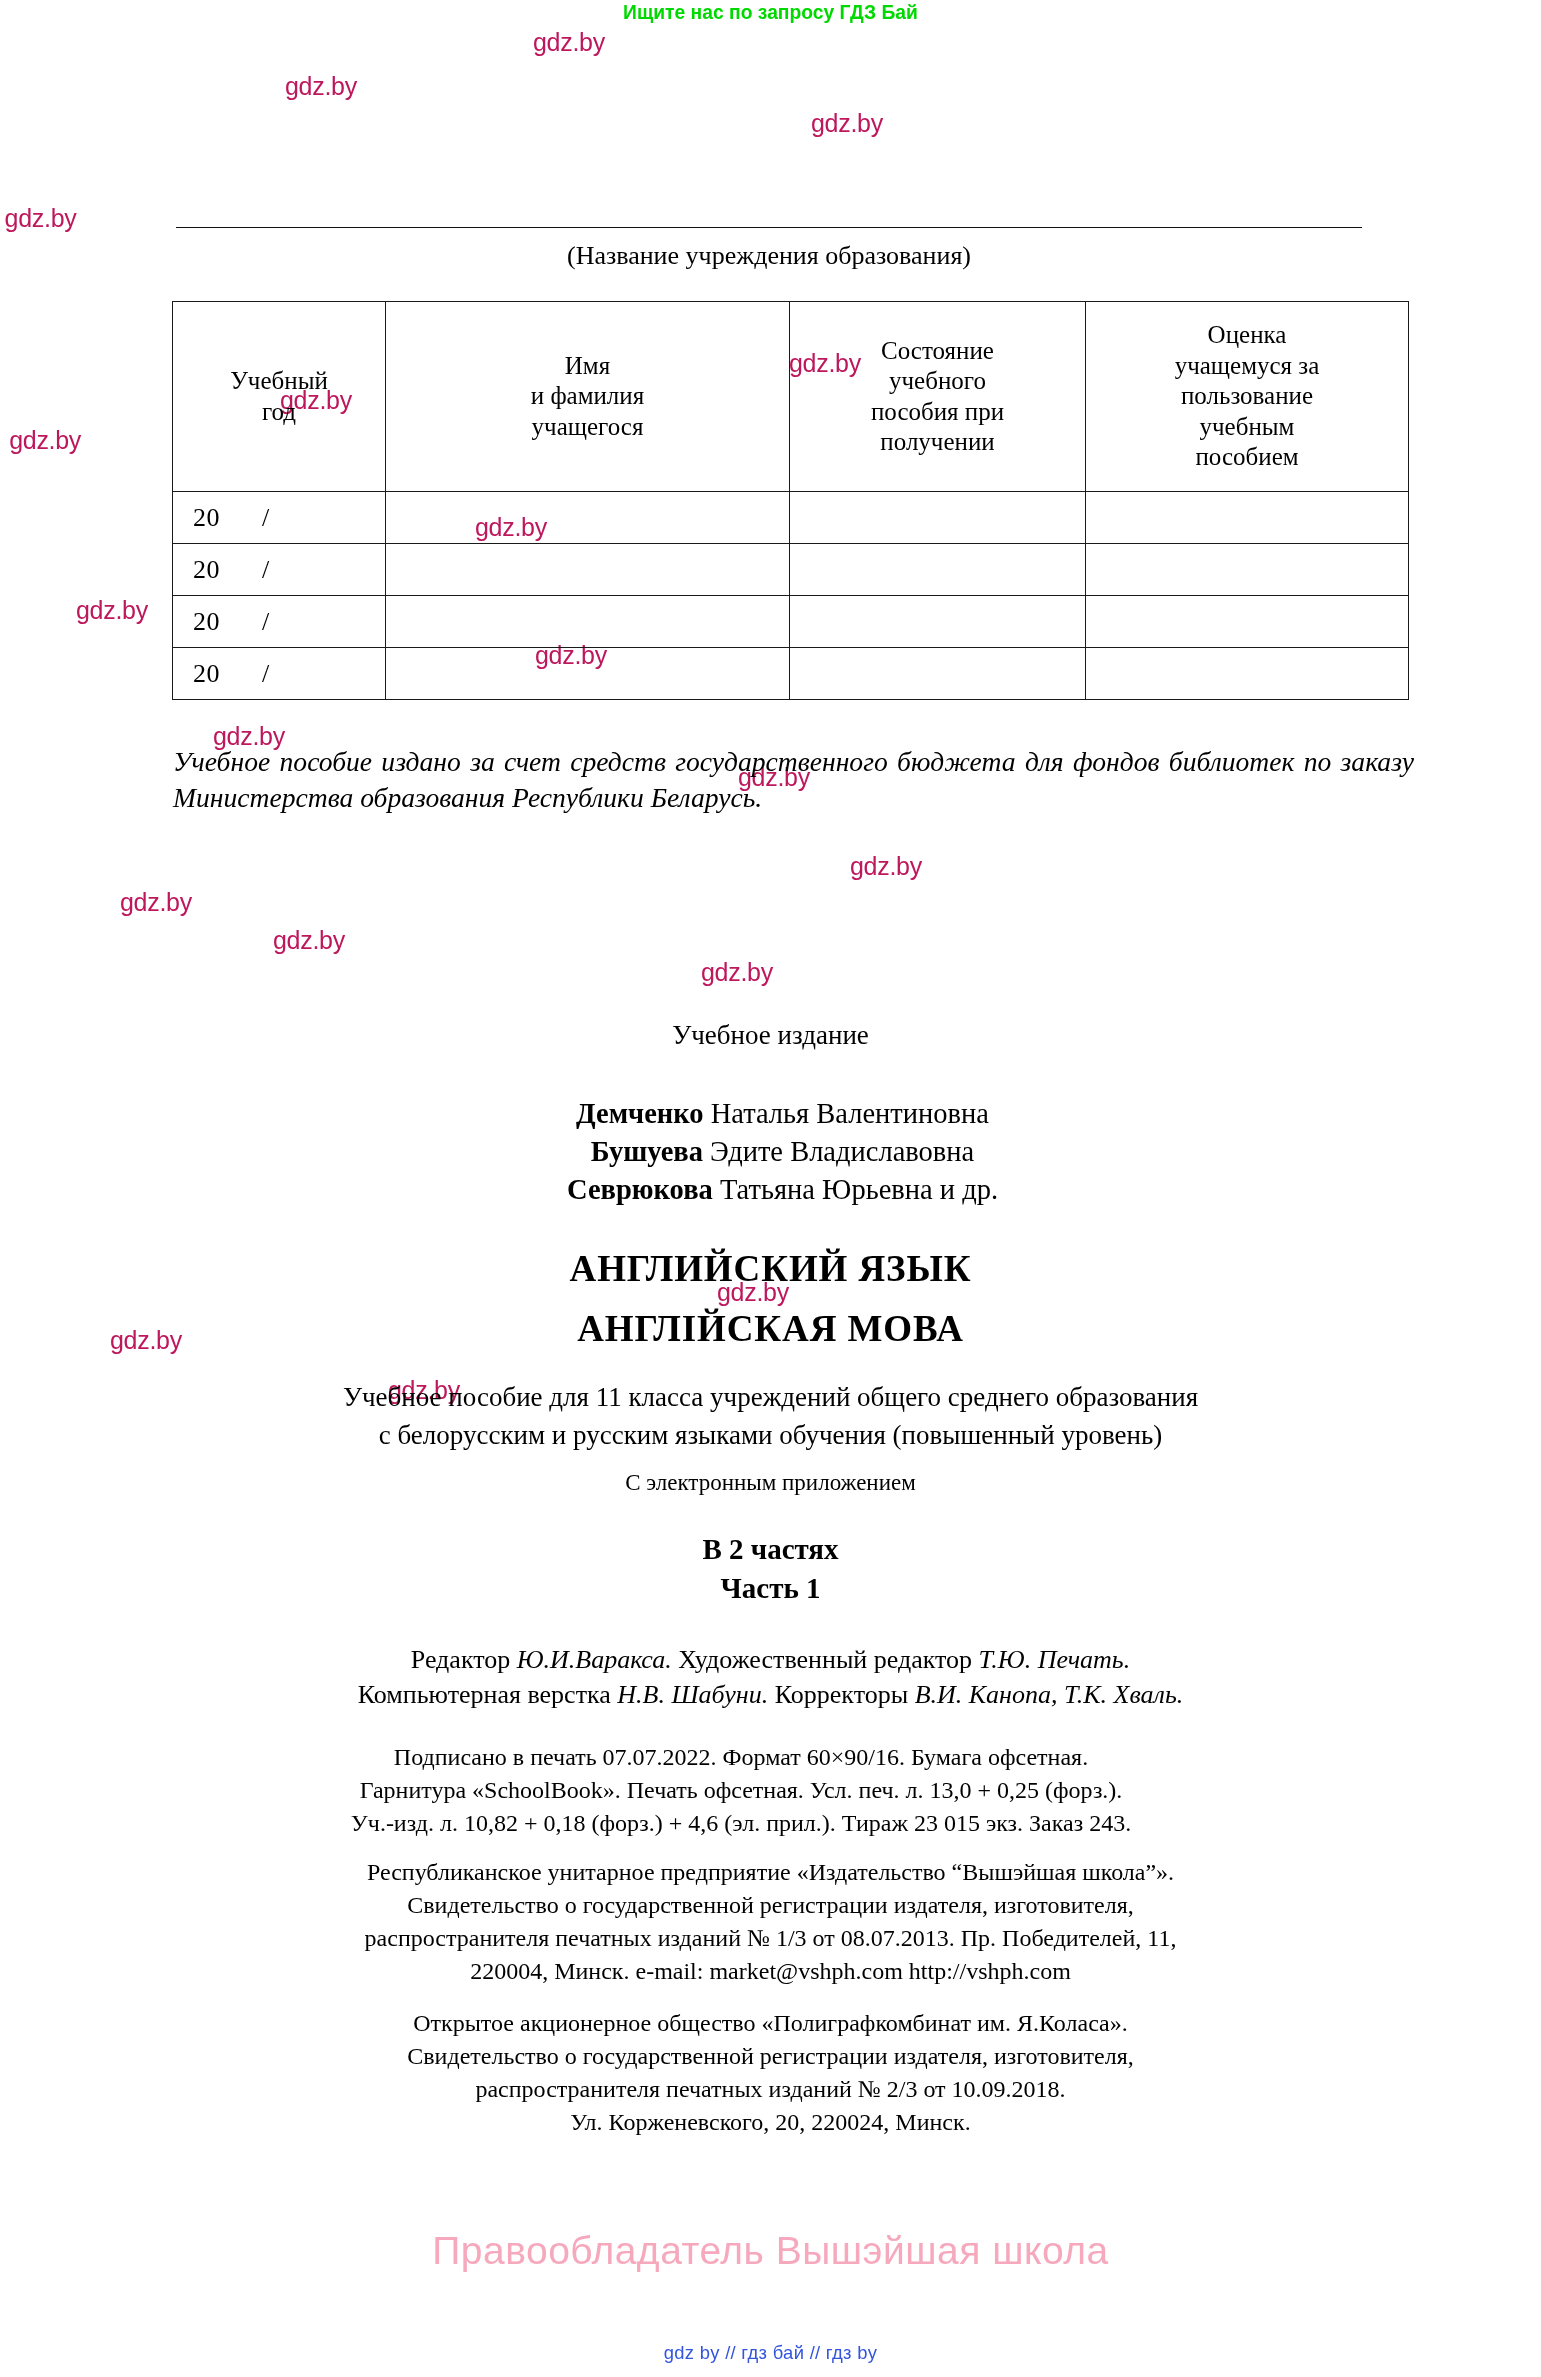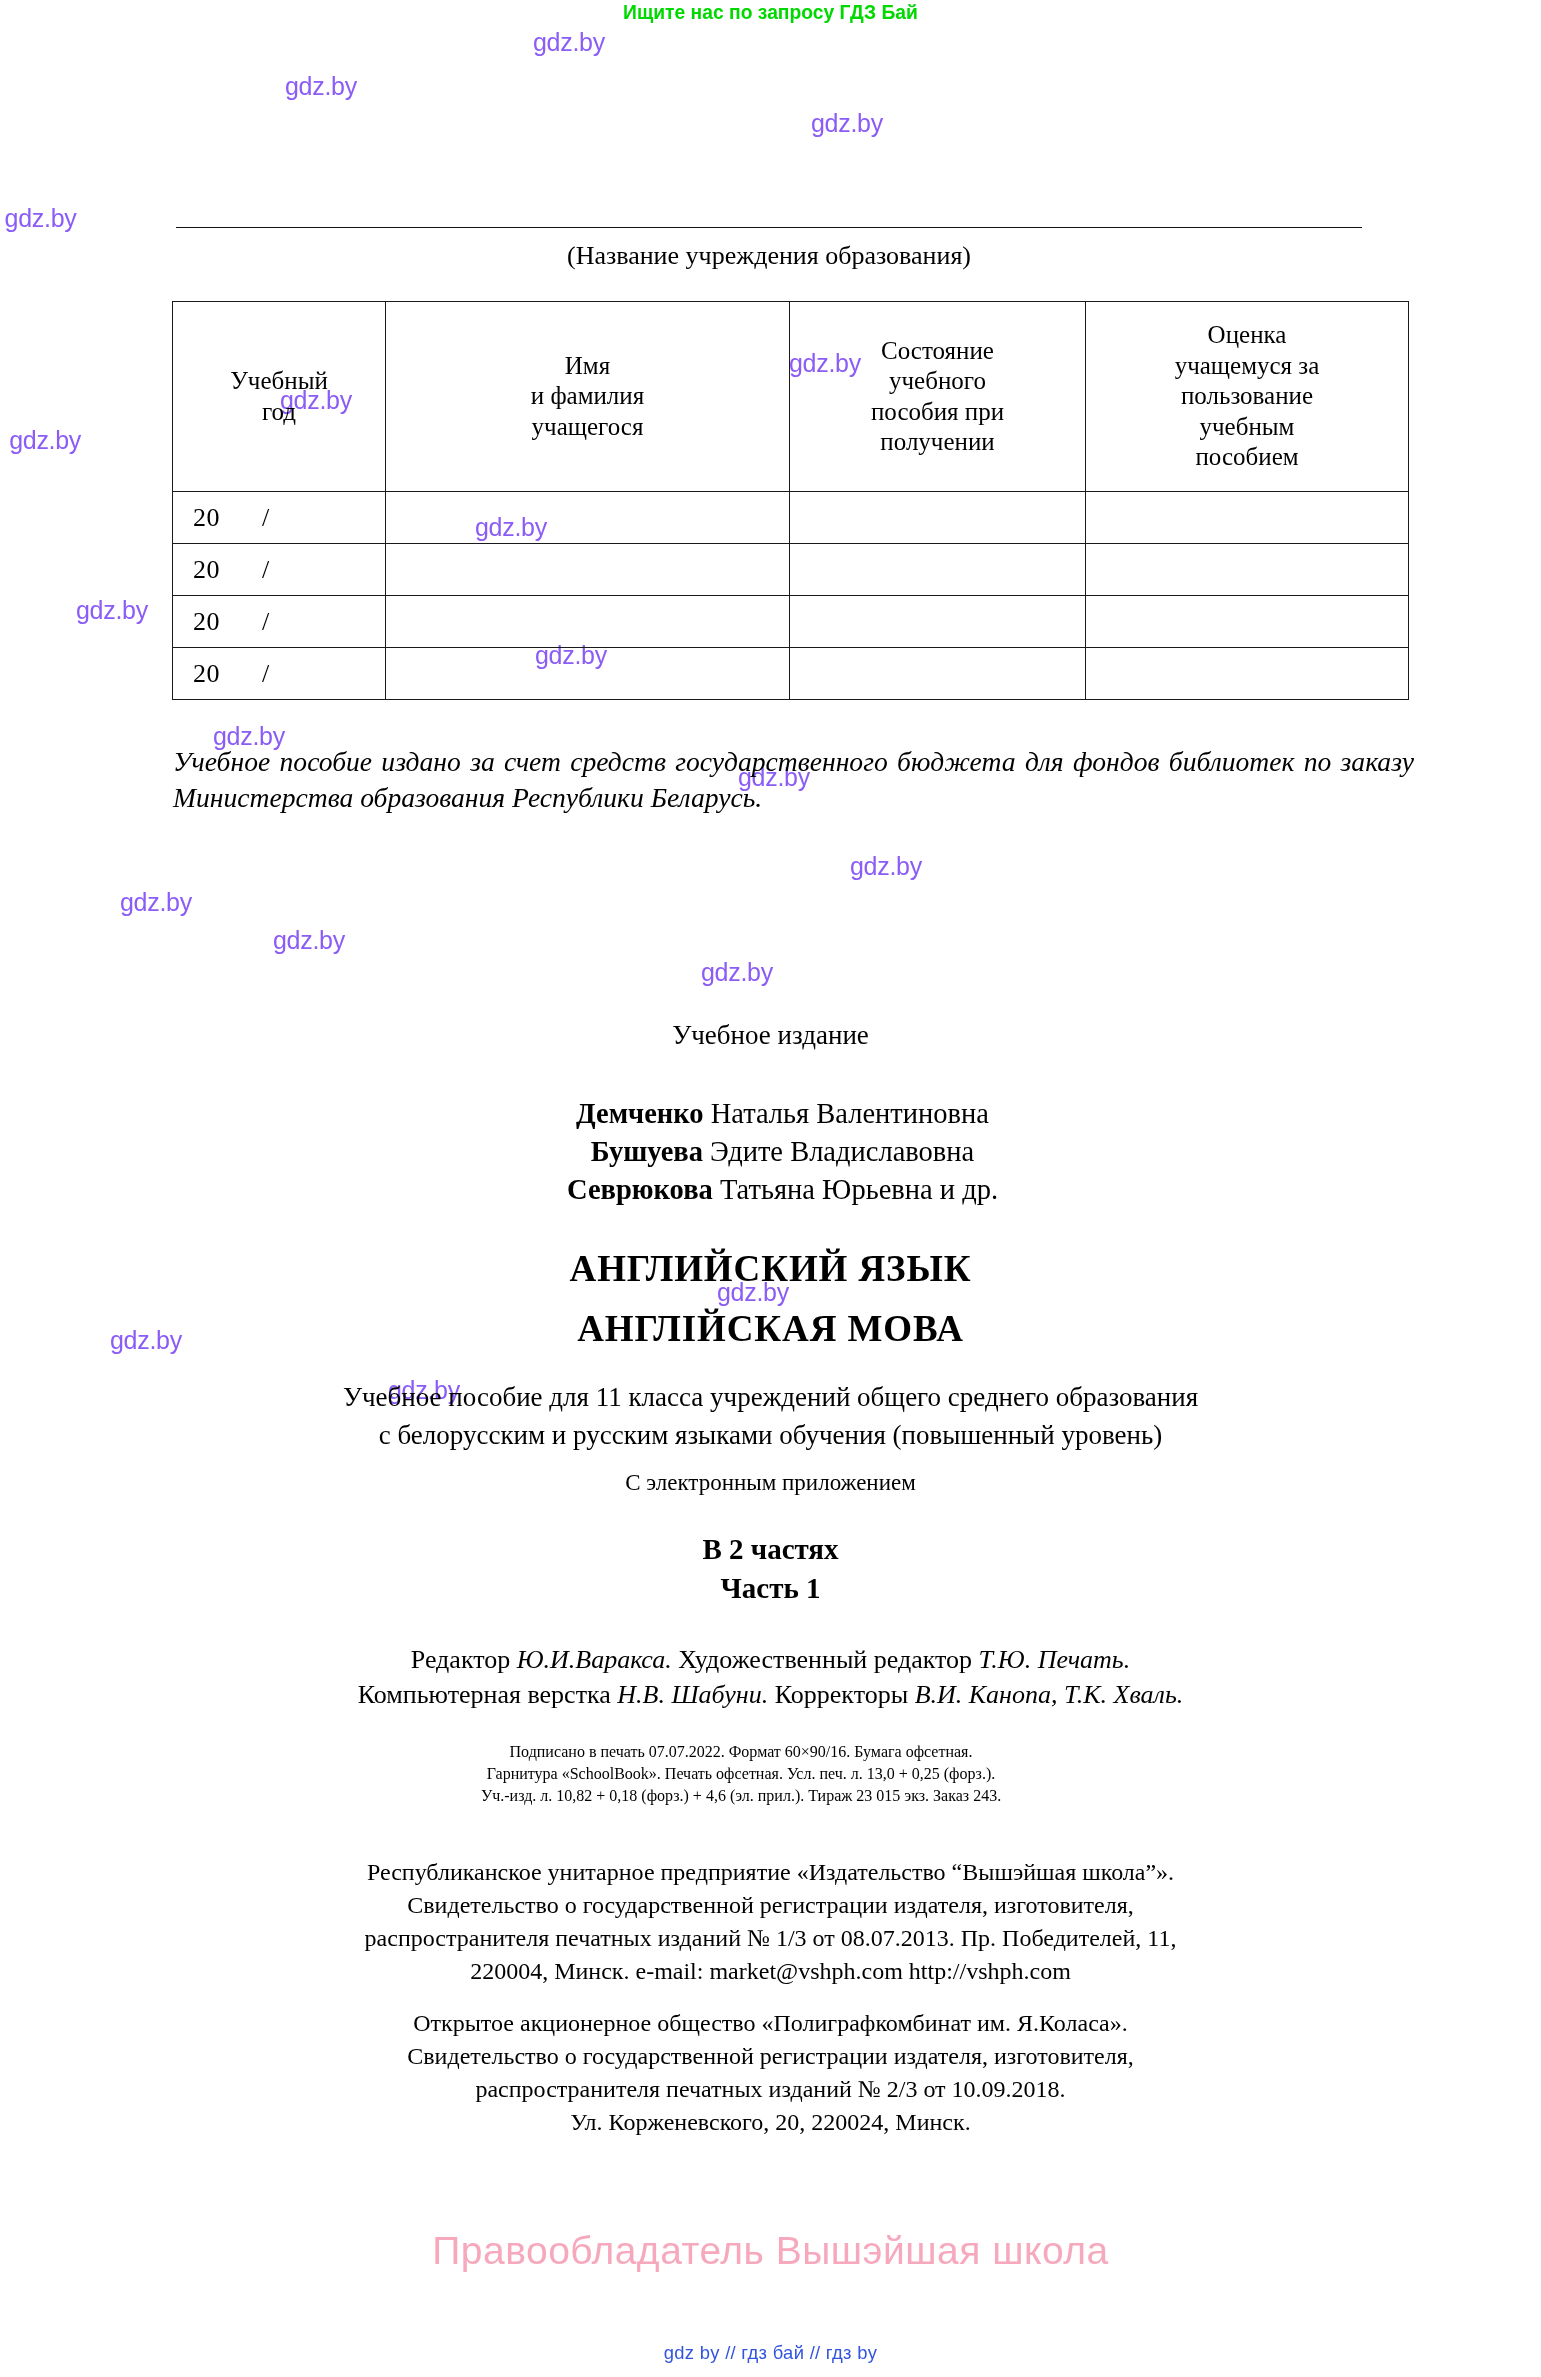--- a/index.html
+++ b/index.html
@@ -29,21 +29,21 @@
     font-size: 19.3px;
     font-weight: bold;
     color: #00d900;
     letter-spacing: 0px;
   }
 
   
   .wm {
     font-family: "Liberation Sans", "DejaVu Sans", sans-serif;
     font-size: 25px;
-    color: #8b5cf6;
+    color: #be185d;
     white-space: nowrap;
     letter-spacing: -0.3px;
   }
 
   
   #inst-rule {
     left: 176px;
     top: 227px;
     width: 1186px;
     height: 0;
@@ -149,21 +149,21 @@
 
   #credits {
     left: 0; top: 1643px; width: 1541px;
     font-size: 26px;
     line-height: 1.34;
   }
   #credits i { font-style: italic; }
 
   #imprint {
     left: 0; top: 1741px; width: 1482px;
-    font-size: 16px;
+    font-size: 24px;
     line-height: 1.37;
   }
   #publisher {
     left: 0; top: 1856px; width: 1541px;
     font-size: 24px;
     line-height: 1.37;
   }
   #printer {
     left: 0; top: 2007px; width: 1541px;
     font-size: 24px;

